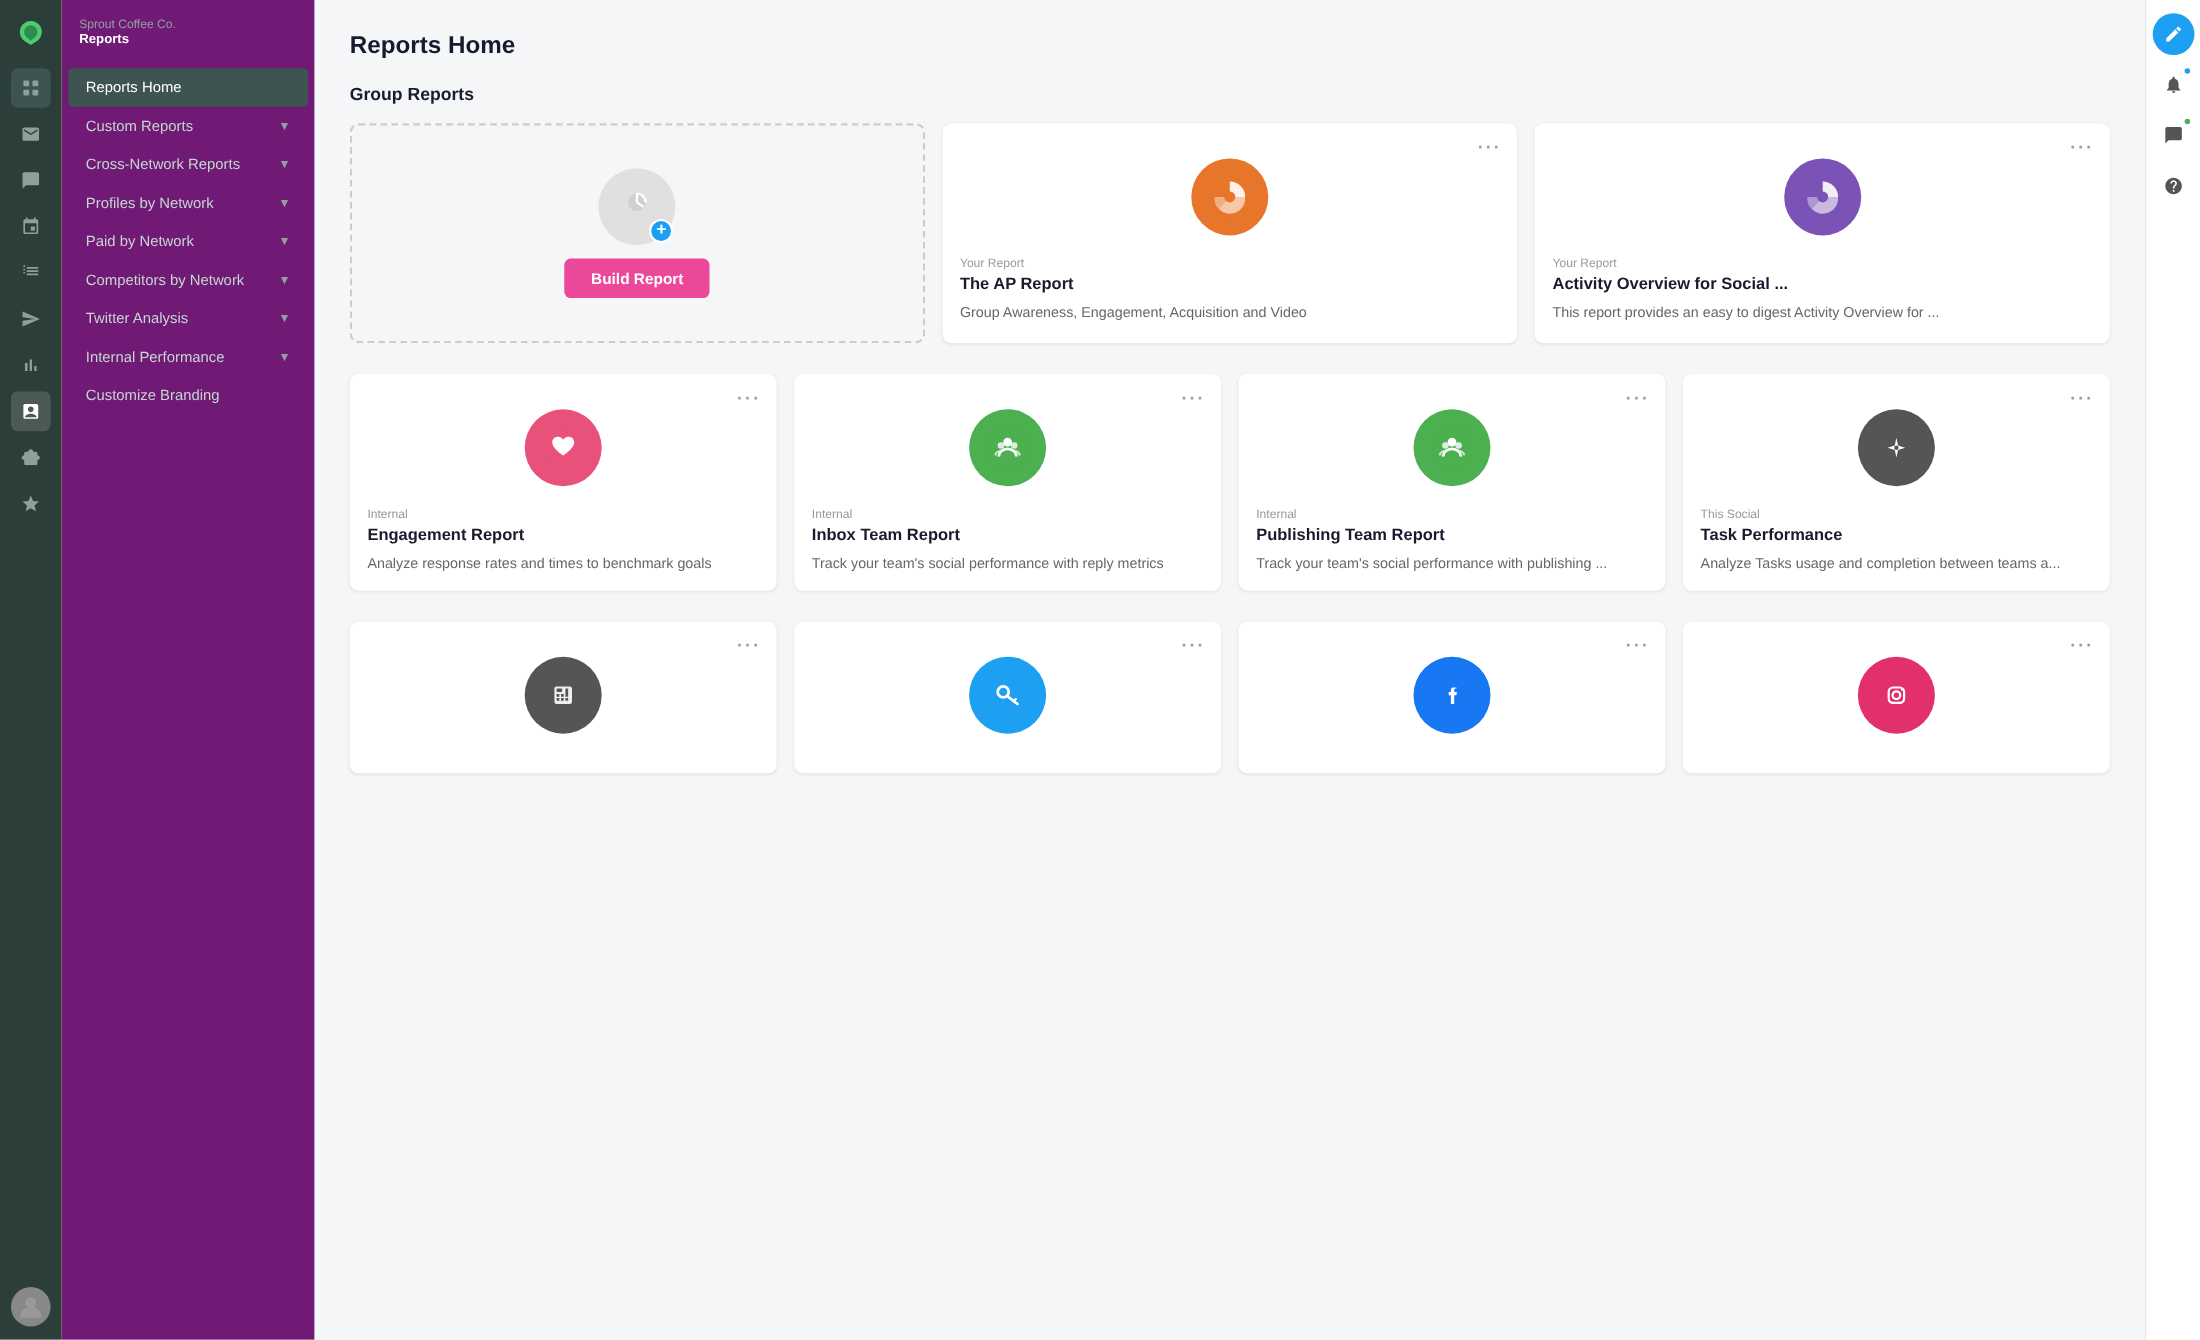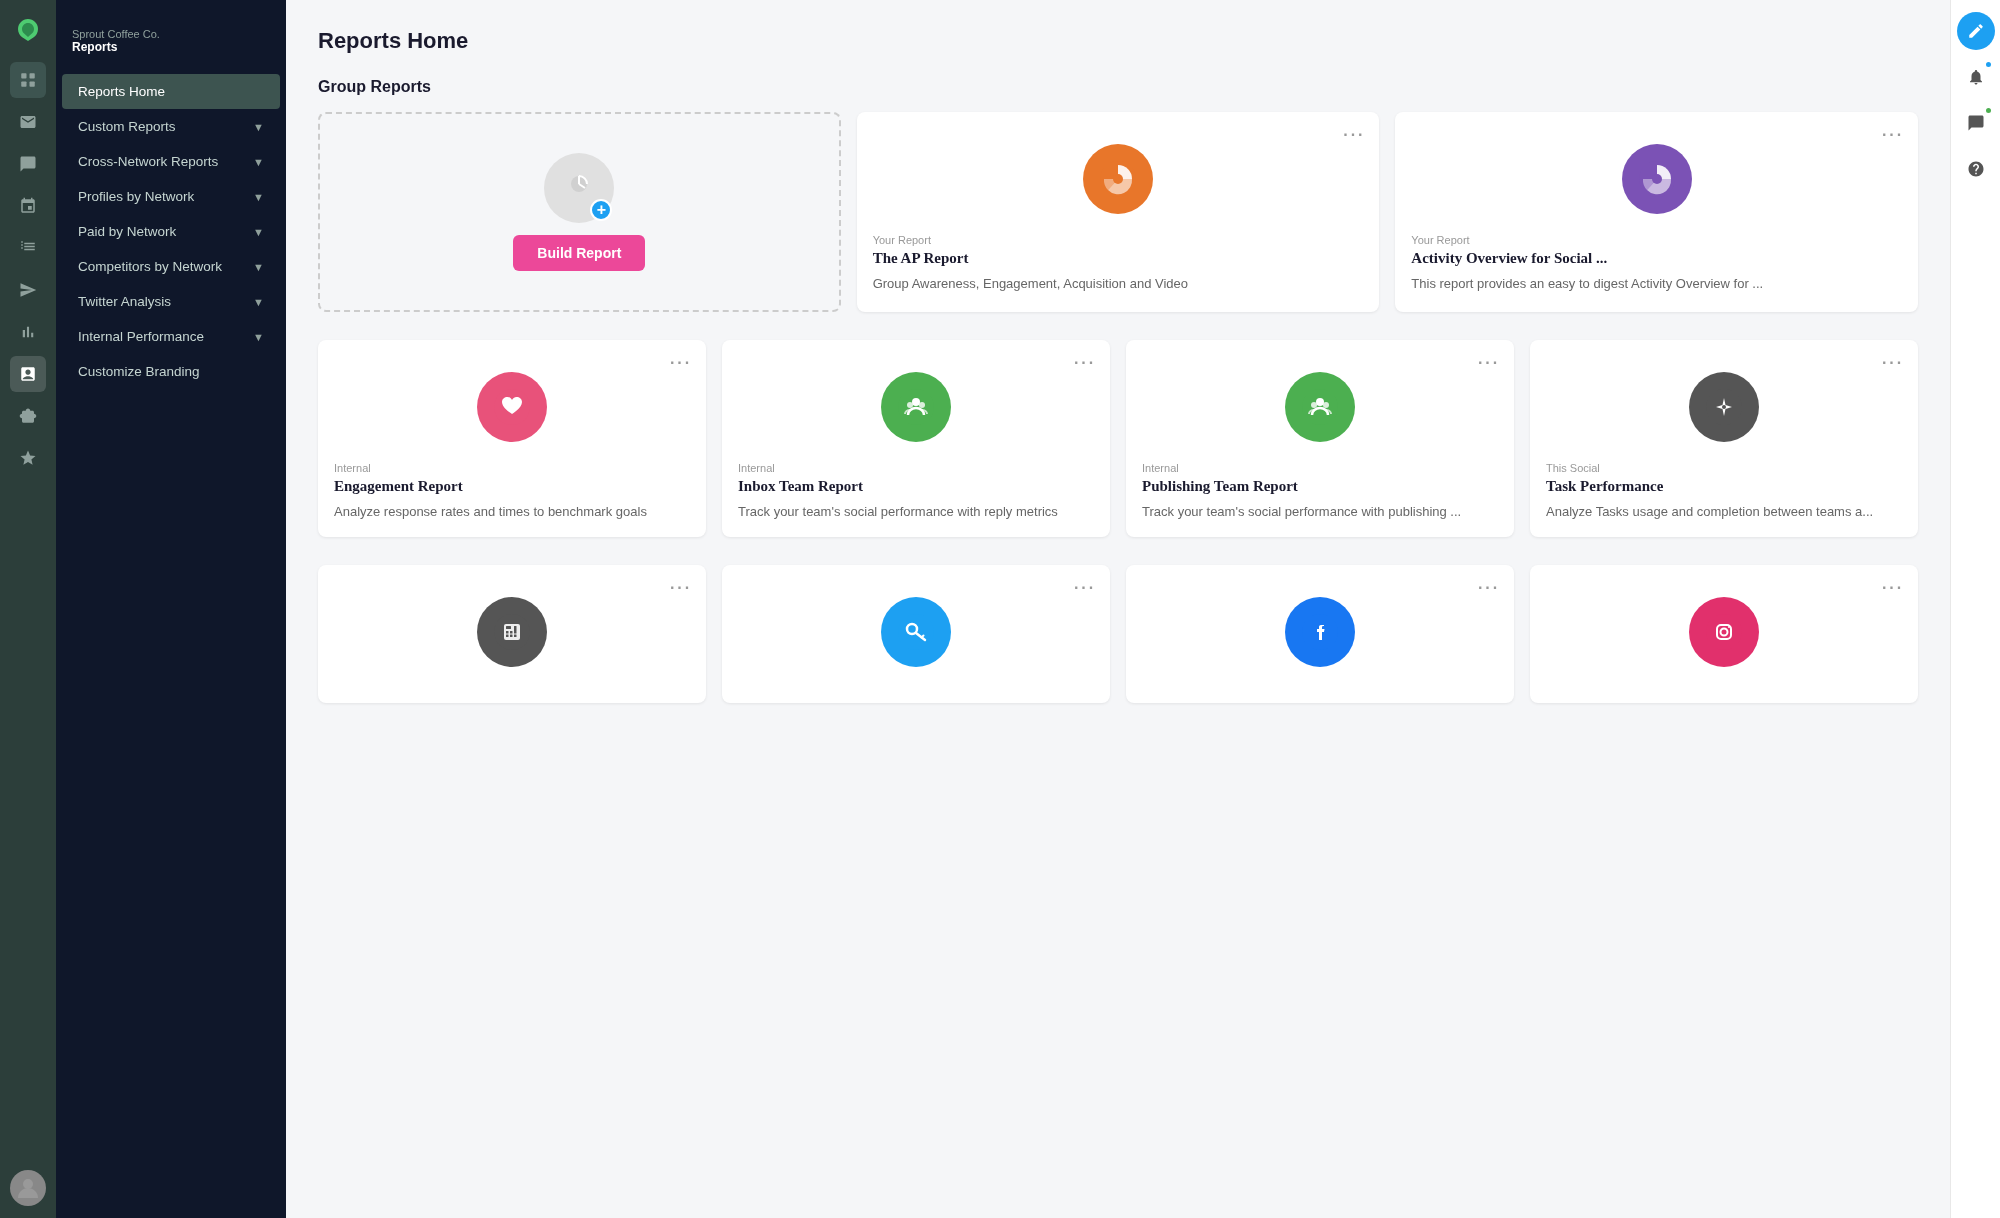--- a/index.html
+++ b/index.html
@@ -37,24 +37,24 @@
       background: #888;
       overflow: hidden;
       display: flex;
       align-items: center;
       justify-content: center;
     }
 
     
     .sidebar {
       width: 230px;
-      background: #0f172a;
+      background: #701a75;
       display: flex;
       flex-direction: column;
-      padding: 28px 0;
+      padding: 16px 0;
       flex-shrink: 0;
       overflow-y: auto;
     }
     .sidebar-brand {
       padding: 0 16px 20px 16px;
       color: #fff;
     }
     .sidebar-brand-sub {
       font-size: 11px;
       color: #8fa09c;
@@ -234,21 +234,20 @@
     .card-label {
       font-size: 11px;
       color: #999;
       margin-bottom: 4px;
     }
     .card-name {
       font-size: 15px;
       font-weight: 700;
       color: #1a1a2e;
       margin-bottom: 8px;
-      font-family: Liberation Serif, serif;
     }
     .card-desc {
       font-size: 13px;
       color: #666;
       line-height: 1.4;
     }
   </style>
 </head>
 <body>
 

